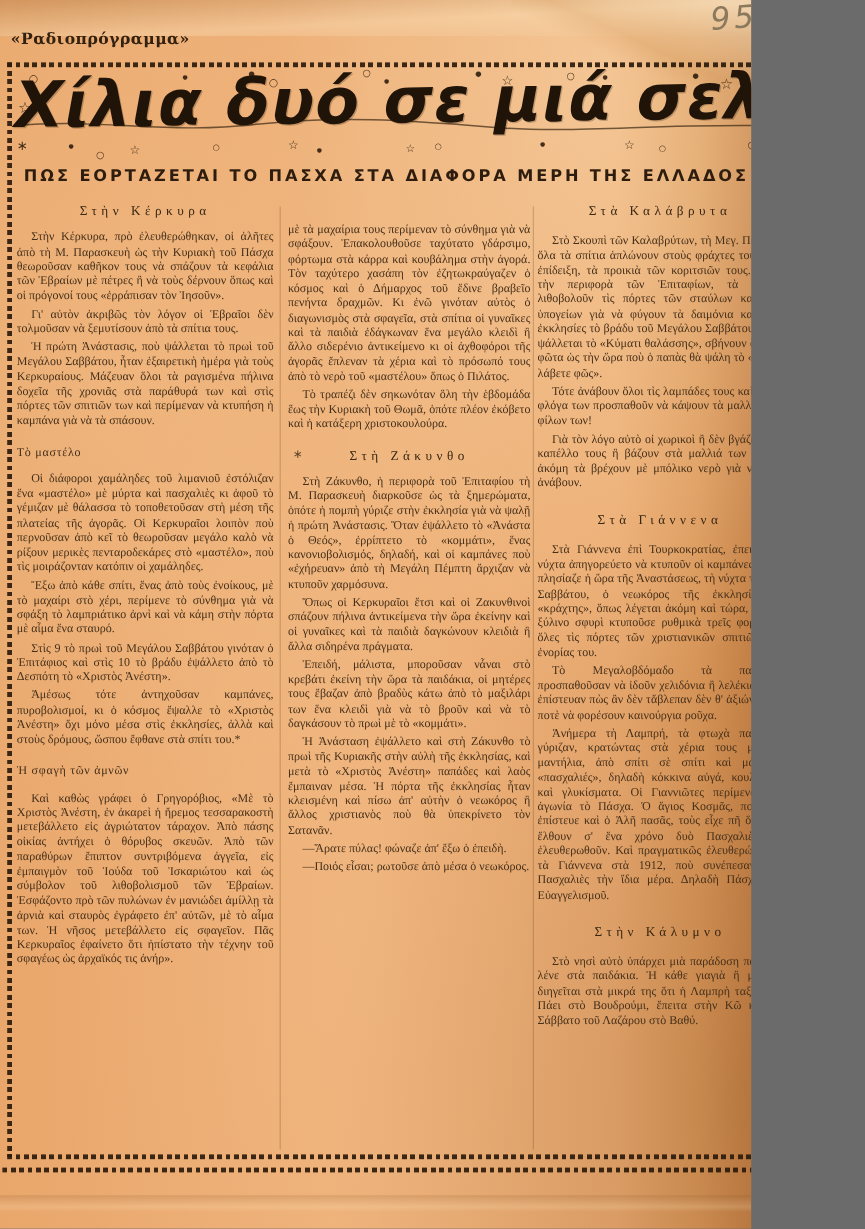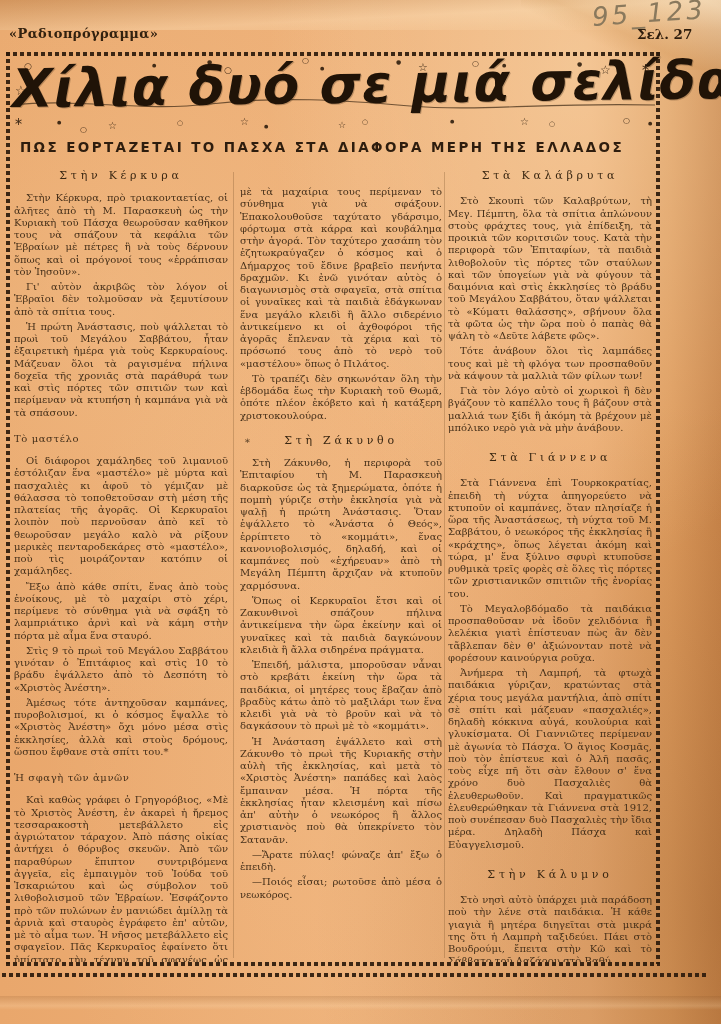--- a/index.html
+++ b/index.html
@@ -1,17 +1,17 @@
 <!DOCTYPE html>
 <html lang="el"><head>
 <meta charset="utf-8">
 <style>
   html,body{margin:0;padding:0;background:#6b6b6b;}
   .page{
-    position:relative;width:721px;height:1024px;overflow:hidden;
+    position:relative;width:626px;height:1024px;overflow:hidden;
     font-family:"DejaVu Serif",serif;
     background:
       radial-gradient(ellipse at 80% 6%, rgba(255,236,200,.40), transparent 38%),
       radial-gradient(ellipse at 15% 30%, rgba(255,226,180,.20), transparent 45%),
       radial-gradient(ellipse at 45% 75%, rgba(255,222,175,.14), transparent 50%),
       radial-gradient(ellipse at 100% 90%, rgba(110,62,20,.22), transparent 40%),
       linear-gradient(90deg,#e9a76c 0%,#eeb078 50%,#ecac72 82%,#dd9a5c 93%,#c9854a 100%);
   }
   .page::before{ 
     content:"";position:absolute;left:0;top:0;width:100%;height:30px;
@@ -60,21 +60,21 @@
 
   
   .col{position:absolute;top:170px;height:792px;overflow:hidden;
     color:#46301a;font-size:10px;line-height:12.25px;text-align:justify;}
   .col-1{left:14px;width:214px;}
   .col-2{left:240px;width:202px;margin-top:16px;}
   .col-3{left:448px;width:204px;}
   .colrule{position:absolute;top:172px;height:786px;width:1px;background:rgba(100,64,28,.26);}
   .rule-1{left:233px;} .rule-2{left:444px;}
 
-  .col p{margin:0 0 3px;text-indent:12px;}
+  .col p{margin:0 0 3px;text-indent:12px;font-family:Liberation Serif, serif;}
   .col p.cont{text-indent:0;}
   .col p.heading{position:relative;text-align:center;text-indent:0;letter-spacing:.34em;
     font-size:11px;color:#3a2712;margin:13px 0 10px;}
   .col-3 p.heading{margin:18px 0 13px;}
   .col p:first-child{margin-top:0;}
   .col p.subheading{text-indent:0;letter-spacing:.06em;margin:14px 0 10px;}
   .col p.dialogue{text-indent:12px;}
   .marker{position:absolute;left:4px;top:0;letter-spacing:0;font-size:10px;opacity:.8;}
 </style>
 </head>
@@ -131,21 +131,21 @@
       <span class="deco" style="left: 648px; top: 121px; font-size: 5px;">●</span>
       <span class="deco" style="left: 644px; top: 90px; font-size: 10px;">☆</span>
     </div>
   <div class="masthead-subtitle">ΠΩΣ ΕΟΡΤΑΖΕΤΑΙ ΤΟ ΠΑΣΧΑ ΣΤΑ ΔΙΑΦΟΡΑ ΜΕΡΗ ΤΗΣ ΕΛΛΑΔΟΣ</div>
 
   <div class="colrule rule-1"></div>
   <div class="colrule rule-2"></div>
 
   <div class="col col-1">
       <p class="heading">Στὴν Κέρκυρα</p>
-      <p class="para">Στὴν Κέρκυρα, πρὸ τριακονταετίας, οἱ ἀλῆτες ἀπὸ τὴ Μ. Παρασκευὴ ὡς τὴν Κυριακὴ τοῦ Πάσχα θεωροῦσαν καθῆκον τους νὰ σπάζουν τὰ κεφάλια τῶν Ἑβραίων μὲ πέτρες ἢ νὰ τοὺς δέρνουν ὅπως καὶ οἱ πρόγονοί τους «ἐρράπισαν τὸν Ἰησοῦν».</p>
+      <p class="para">Στὴν Κέρκυρα, πρὸ ἐλευθερώθηκαν, οἱ ἀλῆτες ἀπὸ τὴ Μ. Παρασκευὴ ὡς τὴν Κυριακὴ τοῦ Πάσχα θεωροῦσαν καθῆκον τους νὰ σπάζουν τὰ κεφάλια τῶν Ἑβραίων μὲ πέτρες ἢ νὰ τοὺς δέρνουν ὅπως καὶ οἱ πρόγονοί τους «ἐρράπισαν τὸν Ἰησοῦν».</p>
       <p class="para">Γι' αὐτὸν ἀκριβῶς τὸν λόγον οἱ Ἑβραῖοι δὲν τολμοῦσαν νὰ ξεμυτίσουν ἀπὸ τὰ σπίτια τους.</p>
       <p class="para">Ἡ πρώτη Ἀνάστασις, ποὺ ψάλλεται τὸ πρωὶ τοῦ Μεγάλου Σαββάτου, ἦταν ἐξαιρετικὴ ἡμέρα γιὰ τοὺς Κερκυραίους. Μάζευαν ὅλοι τὰ ραγισμένα πήλινα δοχεῖα τῆς χρονιᾶς στὰ παράθυρά των καὶ στὶς πόρτες τῶν σπιτιῶν των καὶ περίμεναν νὰ κτυπήση ἡ καμπάνα γιὰ νὰ τὰ σπάσουν.</p>
       <p class="subheading">Τὸ μαστέλο</p>
       <p class="para">Οἱ διάφοροι χαμάληδες τοῦ λιμανιοῦ ἐστόλιζαν ἕνα «μαστέλο» μὲ μύρτα καὶ πασχαλιὲς κι ἀφοῦ τὸ γέμιζαν μὲ θάλασσα τὸ τοποθετοῦσαν στὴ μέση τῆς πλατείας τῆς ἀγορᾶς. Οἱ Κερκυραῖοι λοιπὸν ποὺ περνοῦσαν ἀπὸ κεῖ τὸ θεωροῦσαν μεγάλο καλὸ νὰ ρίξουν μερικὲς πενταροδεκάρες στὸ «μαστέλο», ποὺ τὶς μοιράζονταν κατόπιν οἱ χαμάληδες.</p>
       <p class="para">Ἔξω ἀπὸ κάθε σπίτι, ἕνας ἀπὸ τοὺς ἐνοίκους, μὲ τὸ μαχαίρι στὸ χέρι, περίμενε τὸ σύνθημα γιὰ νὰ σφάξη τὸ λαμπριάτικο ἀρνὶ καὶ νὰ κάμη στὴν πόρτα μὲ αἷμα ἕνα σταυρό.</p>
       <p class="para">Στὶς 9 τὸ πρωὶ τοῦ Μεγάλου Σαββάτου γινόταν ὁ Ἐπιτάφιος καὶ στὶς 10 τὸ βράδυ ἐψάλλετο ἀπὸ τὸ Δεσπότη τὸ «Χριστὸς Ἀνέστη».</p>
       <p class="para">Ἀμέσως τότε ἀντηχοῦσαν καμπάνες, πυροβολισμοί, κι ὁ κόσμος ἔψαλλε τὸ «Χριστὸς Ἀνέστη» ὄχι μόνο μέσα στὶς ἐκκλησίες, ἀλλὰ καὶ στοὺς δρόμους, ὥσπου ἔφθανε στὰ σπίτι του.*</p>
       <p class="subheading">Ἡ σφαγὴ τῶν ἀμνῶν</p>
       <p class="para">Καὶ καθὼς γράφει ὁ Γρηγορόβιος, «Μὲ τὸ Χριστὸς Ἀνέστη, ἐν ἀκαρεὶ ἡ ἤρεμος τεσσαρακοστὴ μετεβάλλετο εἰς ἀγριώτατον τάραχον. Ἀπὸ πάσης οἰκίας ἀντήχει ὁ θόρυβος σκευῶν. Ἀπὸ τῶν παραθύρων ἔπιπτον συντριβόμενα ἀγγεῖα, εἰς ἐμπαιγμὸν τοῦ Ἰούδα τοῦ Ἰσκαριώτου καὶ ὡς σύμβολον τοῦ λιθοβολισμοῦ τῶν Ἑβραίων. Ἐσφάζοντο πρὸ τῶν πυλώνων ἐν μανιώδει ἁμίλλῃ τὰ ἀρνιὰ καὶ σταυρὸς ἐγράφετο ἐπ' αὐτῶν, μὲ τὸ αἷμα των. Ἡ νῆσος μετεβάλλετο εἰς σφαγεῖον. Πᾶς Κερκυραῖος ἐφαίνετο ὅτι ἠπίστατο τὴν τέχνην τοῦ σφαγέως ὡς ἀρχαϊκός τις ἀνήρ».</p>
     </div>

